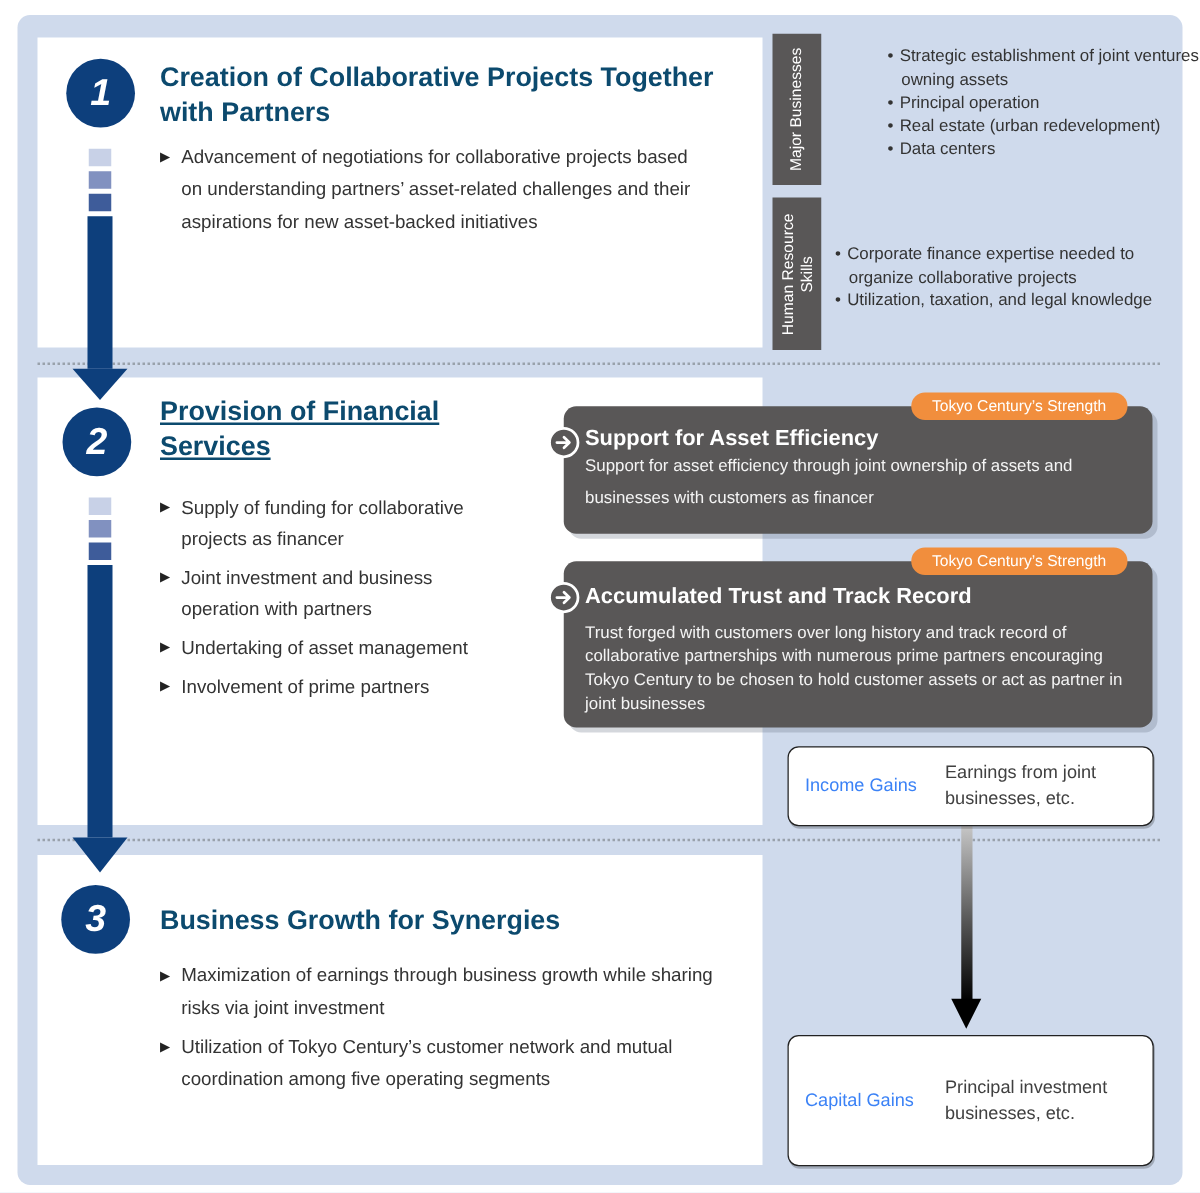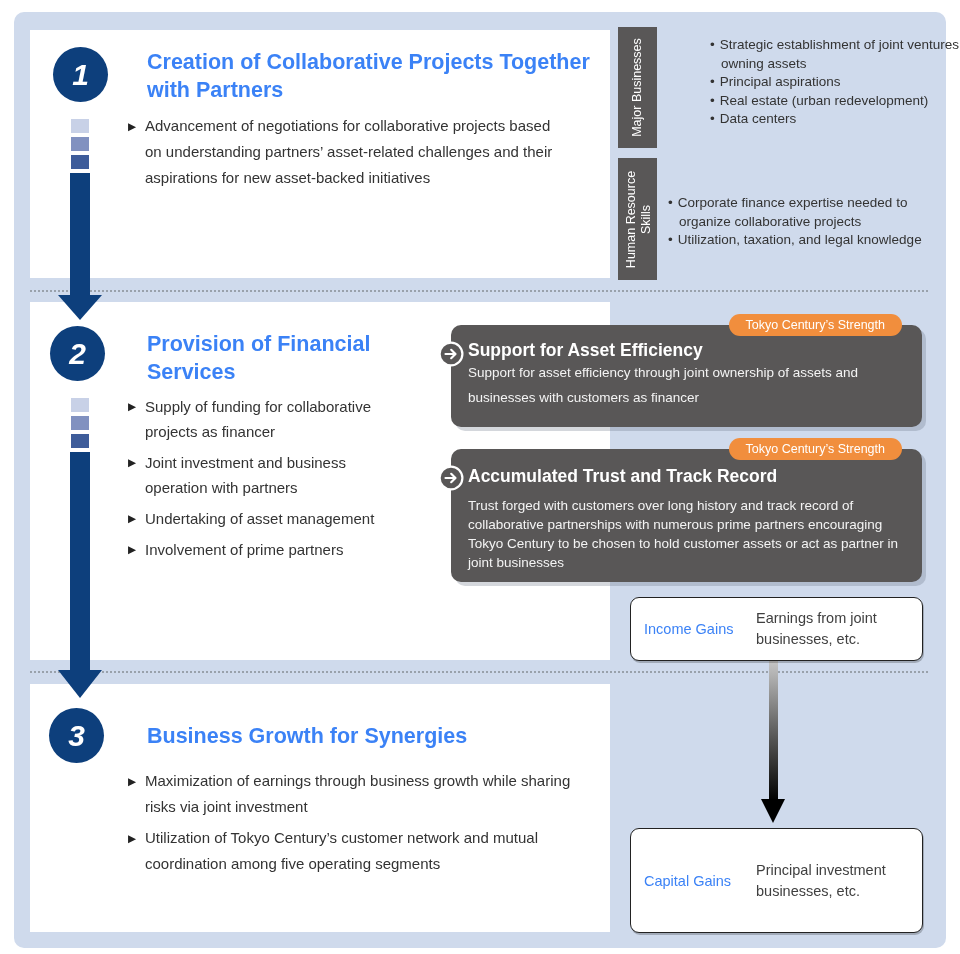--- a/index.html
+++ b/index.html
@@ -32,24 +32,24 @@
   .a1s1 { top:119px; background:#c8d1e7; } .a1s2 { top:137px; background:#8191c0; }
   .a1s3 { top:155px; background:#3e5c9a; }
   .a1bar { top:173px; height:122px; }
   .a1head { top:295px; border-top:25px solid #0d3f7c; }
   .a2s1 { top:398px; background:#c8d1e7; } .a2s2 { top:416px; background:#8191c0; }
   .a2s3 { top:434px; background:#3e5c9a; }
   .a2bar { top:452px; height:218px; }
   .a2head { top:670px; border-top:28px solid #0d3f7c; }
 
   
-  .sec-title { position:absolute; font-weight:700; color:#3b82f6; font-size:21.5px;
-               line-height:28px; z-index:3;margin-left:19px; }
+  .sec-title { position:absolute; font-weight:700; color:#0c4a6e; font-size:21.5px;
+               line-height:28px; z-index:3; }
   .t1 { left:128px; top:48px;  width:478px; }
-  .t2 { left:128px; top:330px; width:250px; }
+  .t2 { left:128px; top:315px; width:250px;text-decoration:underline; }
   .t3 { left:128px; top:722px; width:470px; }
 
   .blist { position:absolute; color:#333; font-size:15px; z-index:3; }
   .b1 { left:128px; top:113px; width:430px; line-height:26px; }
   .b2 { left:128px; top:394px; width:272px; line-height:25px; }
   .b3 { left:128px; top:768px; width:445px; line-height:26px; }
   .bullet { position:relative; padding-left:17px; margin-bottom:5px; }
   .b2 .bullet { margin-bottom:6px; }
   .tri { position:absolute; left:0; top:0; font-size:10.5px; line-height:26px; color:#222; }
   .b2 .tri { line-height:25px; }
@@ -167,21 +167,21 @@
     </div>
   </div>
 
   <div class="vtab vtab1">
     <div class="vtab-text">
       <div>Major Businesses</div>
     </div>
   </div>
   <div class="slist sl1">
     <div class="sitem"><span class="dot">•</span><span>Strategic establishment of joint ventures owning assets</span></div>
-    <div class="sitem"><span class="dot">•</span><span>Principal aspirations</span></div>
+    <div class="sitem"><span class="dot">•</span><span>Principal operation</span></div>
     <div class="sitem"><span class="dot">•</span><span>Real estate (urban redevelopment)</span></div>
     <div class="sitem"><span class="dot">•</span><span>Data centers</span></div>
   </div>
 
   <div class="vtab vtab2">
     <div class="vtab-text">
       <div>Human Resource</div>
       <div>Skills</div>
     </div>
   </div>

